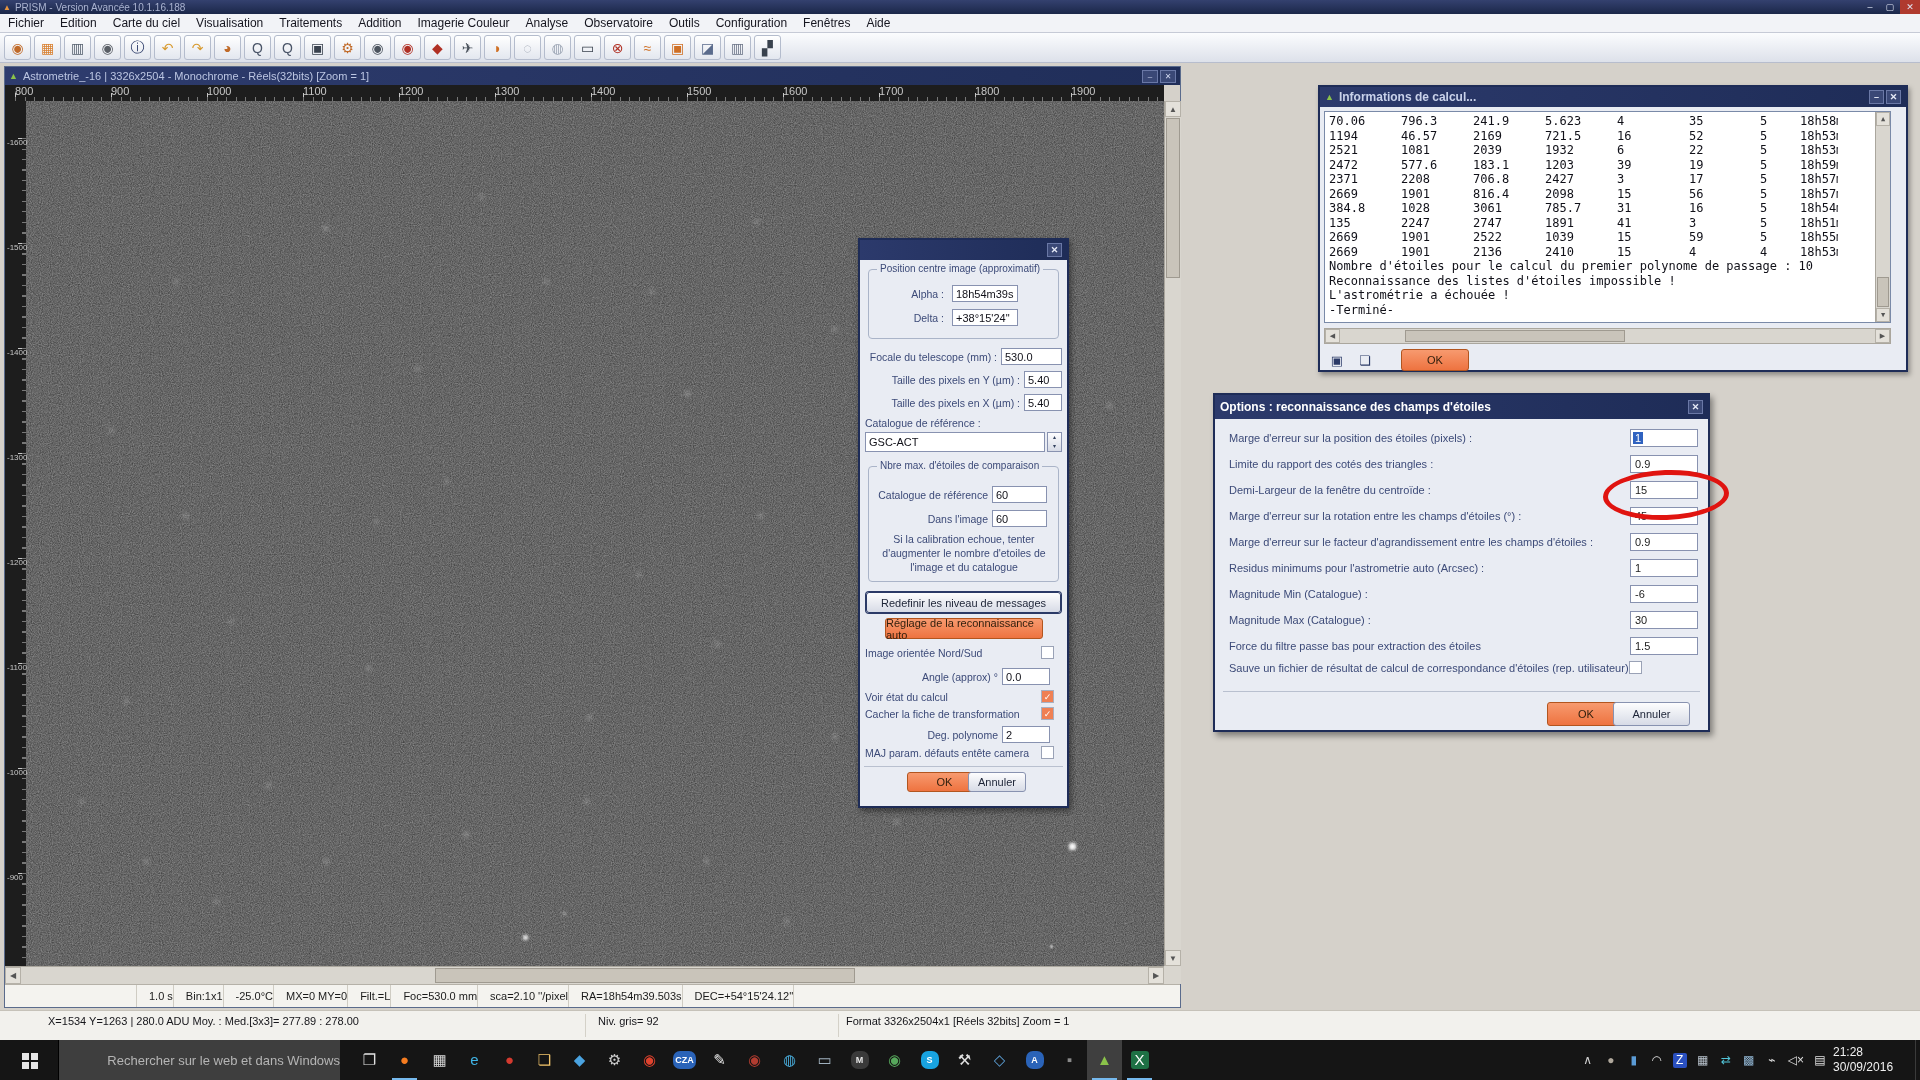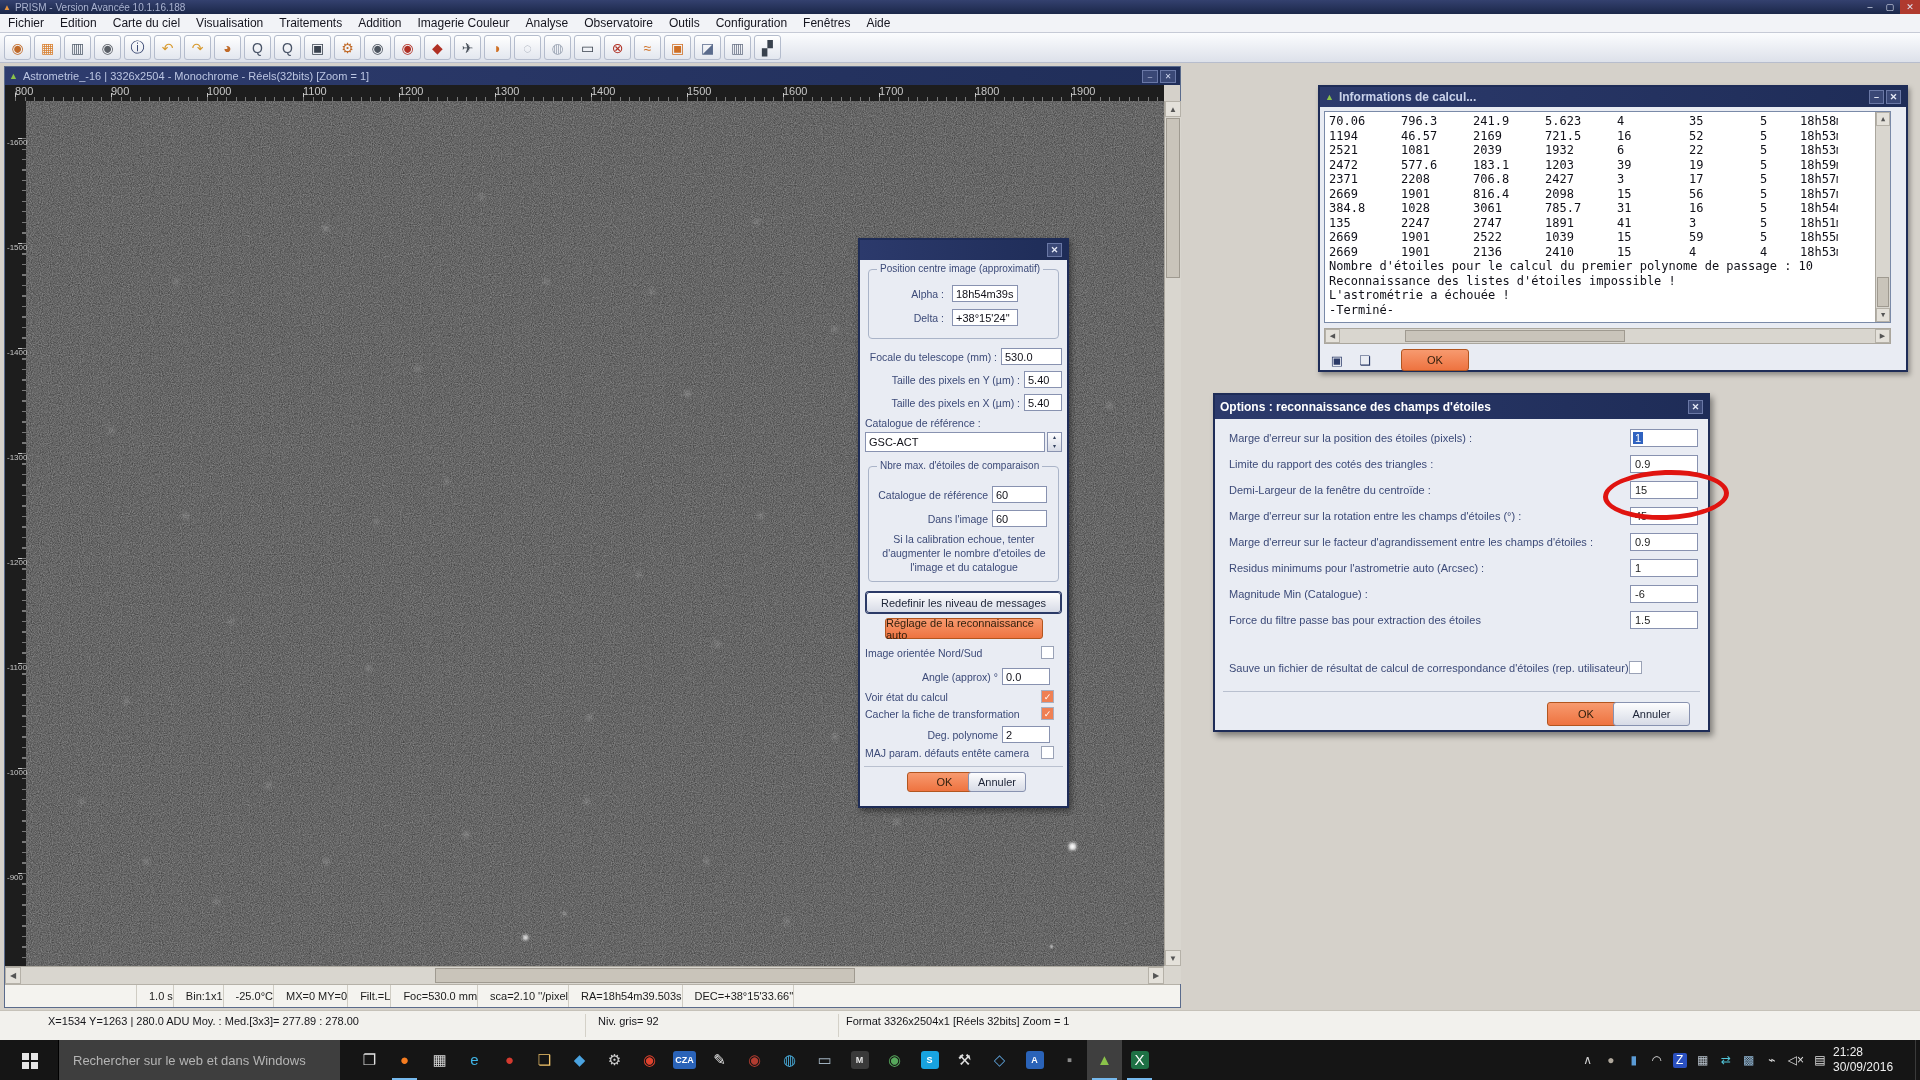--- a/index.html
+++ b/index.html
@@ -113,25 +113,25 @@
 
   
   .app-status{position:absolute;left:0;top:1010px;width:1920px;height:30px;background:#f2f1ed;border-top:1px solid #c6c2b9;font-size:11px;color:#15151a;}
   .app-status .seg{position:absolute;top:4px;white-space:nowrap;}
   .app-status .div{position:absolute;top:3px;bottom:3px;width:1px;background:#d4d1c8;}
 
   
   .taskbar{position:absolute;left:0;top:1040px;width:1920px;height:40px;background:#151515;display:flex;align-items:center;color:#ccc;}
   .start-btn{width:58px;height:40px;display:flex;align-items:center;justify-content:center;}
   .winlogo{position:relative;width:7px;height:7px;background:#e6e6e6;box-shadow:9px 0 0 #e6e6e6,0 9px 0 #e6e6e6,9px 9px 0 #e6e6e6;margin:-8px 8px 0 0;}
-  .search-box{width:282px;height:40px;background:#3e3e3e;border-left:1px solid #000;display:flex;align-items:center;padding-left:14px;font-size:13px;color:#b5b5b5;}
+  .search-box{width:282px;height:40px;background:#3e3e3e;border-left:1px solid #000;display:flex;align-items:center;padding-left:24px;font-size:13px;color:#b5b5b5;justify-content:flex-end;}
   .tb-icons{display:flex;margin-left:12px;}
   .tb-app{width:35px;height:40px;display:flex;align-items:center;justify-content:center;position:relative;font-size:15px;}
   .tb-app .g{min-width:18px;height:18px;line-height:18px;text-align:center;border-radius:3px;}
-  .tb-app.badge .g{font-size:9px;padding:0 2px;font-weight:bold;}
+  .tb-app.badge .g{font-size:9px;padding:0 2px;font-weight:bold;border-radius:7px;}
   .tb-app.active::after,.tb-app.open::after{content:"";position:absolute;left:5px;right:5px;bottom:0;height:2px;background:#76b9ed;}
   .tb-app.open{background:#3f3f3f;}
   .tray{margin-left:auto;display:flex;align-items:center;gap:9px;font-size:12px;padding-right:6px;}
   .tray-icon .g{display:inline-block;min-width:14px;height:15px;line-height:15px;text-align:center;border-radius:2px;font-size:12px;}
   .clock{width:82px;font-size:12px;color:#f0f0f0;line-height:15px;padding-right:8px;}
   .show-desktop{width:5px;height:40px;border-left:1px solid #3a3a3a;}
 </style>
 </head>
 <body>
 
@@ -306,21 +306,21 @@
     <span style="display:flex;height:100%;">
 
     <span class="iw-seg">1.0 s</span>
         <span class="iw-seg">Bin:1x1</span>
         <span class="iw-seg">-25.0°C</span>
         <span class="iw-seg">MX=0 MY=0</span>
         <span class="iw-seg">Filt.=L</span>
         <span class="iw-seg">Foc=530.0 mm</span>
         <span class="iw-seg">sca=2.10 ''/pixel</span>
         <span class="iw-seg">RA=18h54m39.503s</span>
-        <span class="iw-seg">DEC=+38°15'33.66''</span>
+        <span class="iw-seg">DEC=+54°15'24.12''</span>
       </span>
   </div>
 </section>
 
 <section class="calc-window">
   <div class="dlg-title">
     <span style="color:#8bc34a;font-size:9px;">▲</span>
     <span style="font-weight:bold;color:#c9d2ea;">Informations de calcul...</span>
     <span style="margin-left:auto;display:flex;gap:2px;">
       <span class="dlg-close" style="margin-left:0;">–</span>
@@ -444,20 +444,26 @@
         </span>
       </div>
 
       <div class="opt-row">
         <span class="lbl">Magnitude Min (Catalogue) :</span>
         <span class="opt-field">
           <span class="opt-val">-6</span>
         </span>
       </div>
 
+      <div class="opt-row">
+        <span class="lbl">Magnitude Max (Catalogue) :</span>
+        <span class="opt-field">
+          <span class="opt-val">30</span>
+        </span>
+      </div>
 
       <div class="opt-row">
         <span class="lbl">Force du filtre passe bas pour extraction des étoiles</span>
         <span class="opt-field">
           <span class="opt-val">1.5</span>
         </span>
       </div>
     </div>
   <div class="opt-save">
     <span class="lbl">Sauve un fichier de résultat de calcul de correspondance d'étoiles (rep. utilisateur)</span>

